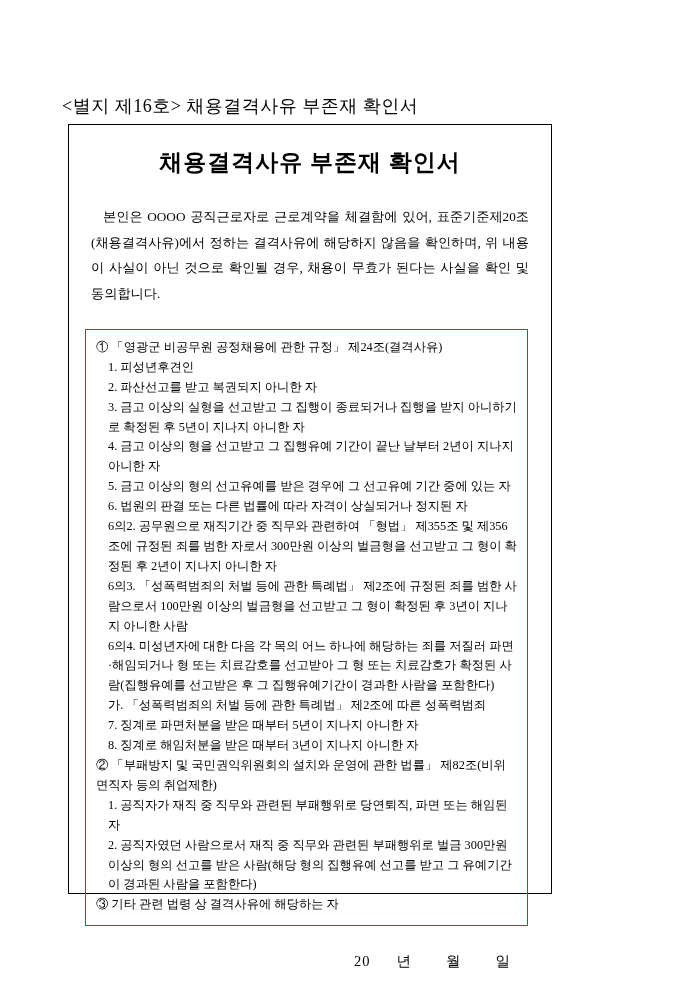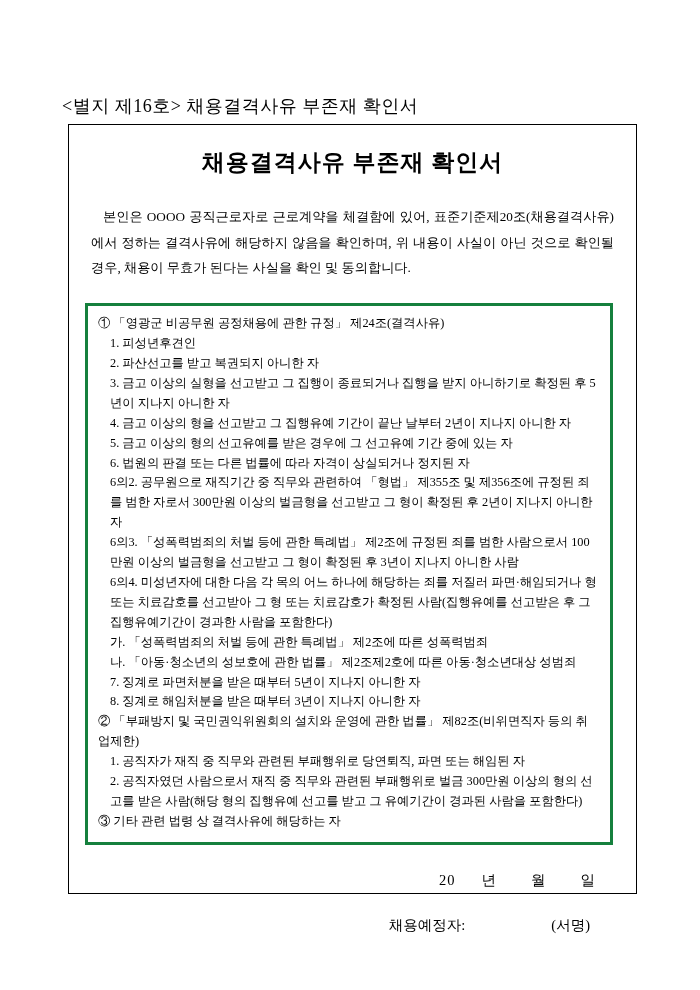--- a/index.html
+++ b/index.html
@@ -26,21 +26,21 @@
     left: 62px;
     top: 94px;
     font-size: 18px;
     letter-spacing: 0.5px;
     white-space: nowrap;
   }
   .doc-box {
     position: absolute;
     left: 68px;
     top: 124px;
-    width: 569px;
+    width: 484px;
     height: 770px;
     border: 1px solid #000000;
     box-sizing: border-box;
   }
   .doc-title {
     text-align: center;
     font-size: 23px;
     font-weight: bold;
     letter-spacing: 1px;
     margin-top: 22px;
@@ -48,21 +48,21 @@
   .intro {
     margin: 26px 22px 0 22px;
     font-size: 13.2px;
     line-height: 1.95;
     text-align: justify;
     text-justify: inter-word;
     text-indent: 12px;
   }
   .clause-box {
     margin: 22px 23px 0 16px;
-    border: 3px solid #15803d;
+    border: 1px solid #15803d;
     box-sizing: border-box;
     padding: 8px 10px 10px 10px;
   }
   .clause-line {
     font-size: 12.3px;
     line-height: 1.62;
     text-align: left;
     white-space: normal;
   }
   .lvl0 { margin-left: 0px; }
@@ -109,21 +109,20 @@
       <div class="clause-line lvl1">1. 피성년후견인</div>
       <div class="clause-line lvl1">2. 파산선고를 받고 복권되지 아니한 자</div>
       <div class="clause-line lvl1">3. 금고 이상의 실형을 선고받고 그 집행이 종료되거나 집행을 받지 아니하기로 확정된 후 5년이 지나지 아니한 자</div>
       <div class="clause-line lvl1">4. 금고 이상의 형을 선고받고 그 집행유예 기간이 끝난 날부터 2년이 지나지 아니한 자</div>
       <div class="clause-line lvl1">5. 금고 이상의 형의 선고유예를 받은 경우에 그 선고유예 기간 중에 있는 자</div>
       <div class="clause-line lvl1">6. 법원의 판결 또는 다른 법률에 따라 자격이 상실되거나 정지된 자</div>
       <div class="clause-line lvl1">6의2. 공무원으로 재직기간 중 직무와 관련하여 「형법」 제355조 및 제356조에 규정된 죄를 범한 자로서 300만원 이상의 벌금형을 선고받고 그 형이 확정된 후 2년이 지나지 아니한 자</div>
       <div class="clause-line lvl1">6의3. 「성폭력범죄의 처벌 등에 관한 특례법」 제2조에 규정된 죄를 범한 사람으로서 100만원 이상의 벌금형을 선고받고 그 형이 확정된 후 3년이 지나지 아니한 사람</div>
       <div class="clause-line lvl1">6의4. 미성년자에 대한 다음 각 목의 어느 하나에 해당하는 죄를 저질러 파면·해임되거나 형 또는 치료감호를 선고받아 그 형 또는 치료감호가 확정된 사람(집행유예를 선고받은 후 그 집행유예기간이 경과한 사람을 포함한다)</div>
       <div class="clause-line lvl2">가. 「성폭력범죄의 처벌 등에 관한 특례법」 제2조에 따른 성폭력범죄</div>
-      <div class="clause-line lvl2">나. 「아동·청소년의 성보호에 관한 법률」 제2조제2호에 따른 아동·청소년대상 성범죄</div>
       <div class="clause-line lvl1">7. 징계로 파면처분을 받은 때부터 5년이 지나지 아니한 자</div>
       <div class="clause-line lvl1">8. 징계로 해임처분을 받은 때부터 3년이 지나지 아니한 자</div>
       <div class="clause-line lvl0">② 「부패방지 및 국민권익위원회의 설치와 운영에 관한 법률」 제82조(비위면직자 등의 취업제한)</div>
       <div class="clause-line lvl1">1. 공직자가 재직 중 직무와 관련된 부패행위로 당연퇴직, 파면 또는 해임된 자</div>
       <div class="clause-line lvl1">2. 공직자였던 사람으로서 재직 중 직무와 관련된 부패행위로 벌금 300만원 이상의 형의 선고를 받은 사람(해당 형의 집행유예 선고를 받고 그 유예기간이 경과된 사람을 포함한다)</div>
       <div class="clause-line lvl0">③ 기타 관련 법령 상 결격사유에 해당하는 자</div>
     </div>
 
     <div class="date-row">
       <span class="date-year">20</span><span class="date-y-label">년</span><span class="date-m-label">월</span><span>일</span>

